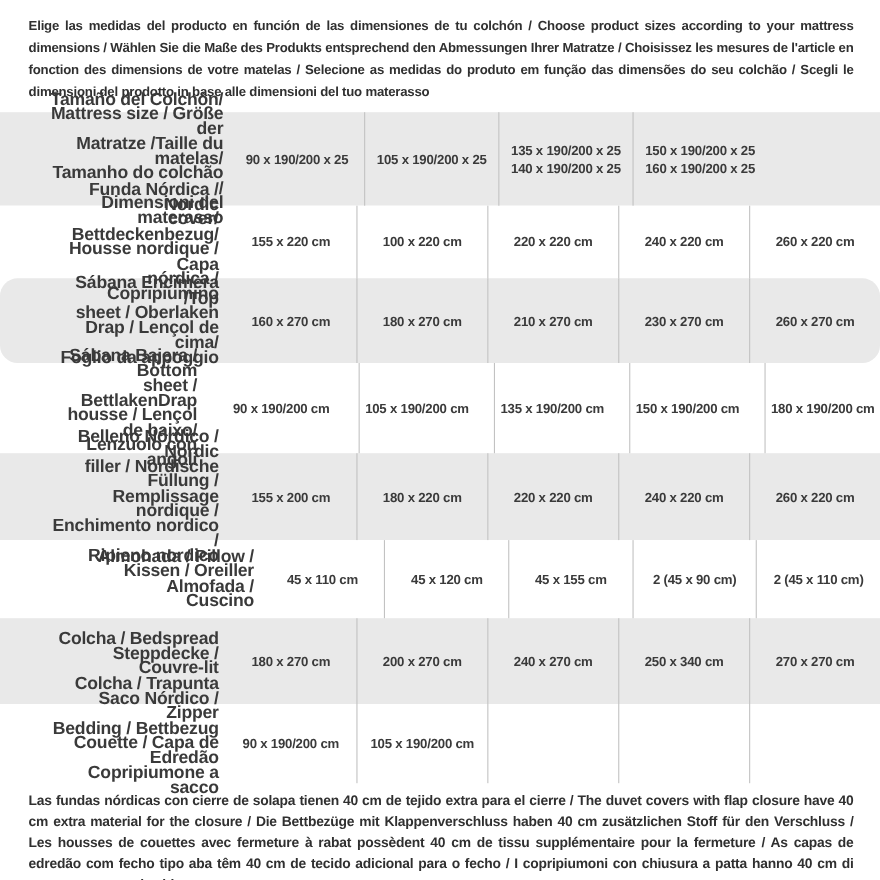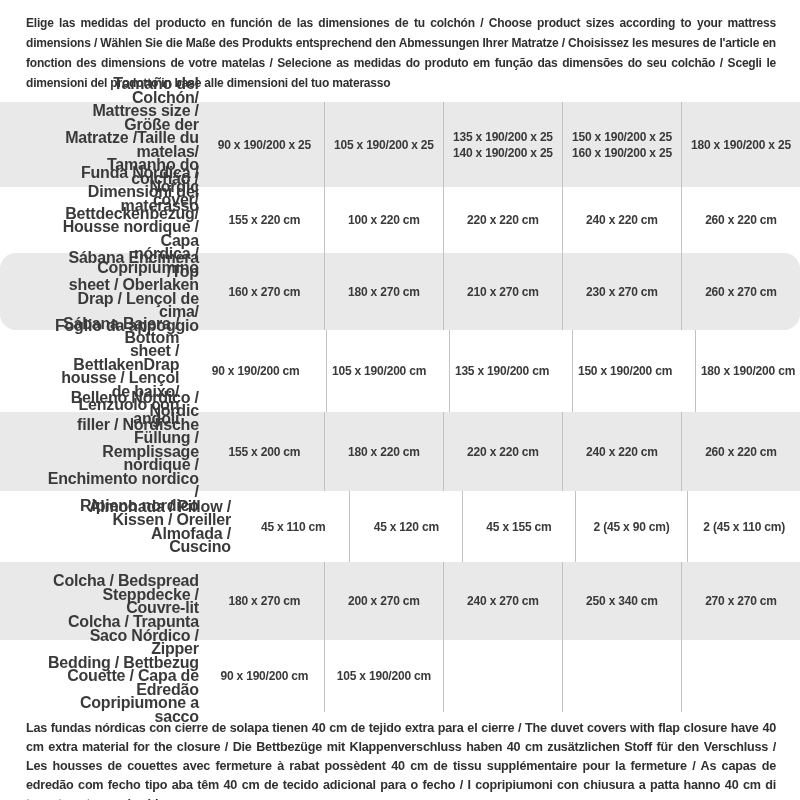--- a/index.html
+++ b/index.html
@@ -86,21 +86,20 @@
 Mattress size / Größe der
 Matratze /Taille du matelas/
 Tamanho do colchão /
 Dimensioni del materasso</div>
       <div class="cell val">90 x 190/200 x 25</div>
       <div class="cell val">105 x 190/200 x 25</div>
       <div class="cell val">135 x 190/200 x 25
 140 x 190/200 x 25</div>
       <div class="cell val">150 x 190/200 x 25
 160 x 190/200 x 25</div>
-      <div class="cell val">180 x 190/200 x 25</div>
     </div>
     <div class="trow">
       <div class="cell label">Funda Nórdica / Nordic
 cover/ Bettdeckenbezug/
 Housse nordique / Capa
 nórdica / Copripiumino</div>
       <div class="cell val">155 x 220 cm</div>
       <div class="cell val">100 x 220 cm</div>
       <div class="cell val">220 x 220 cm</div>
       <div class="cell val">240 x 220 cm</div>

